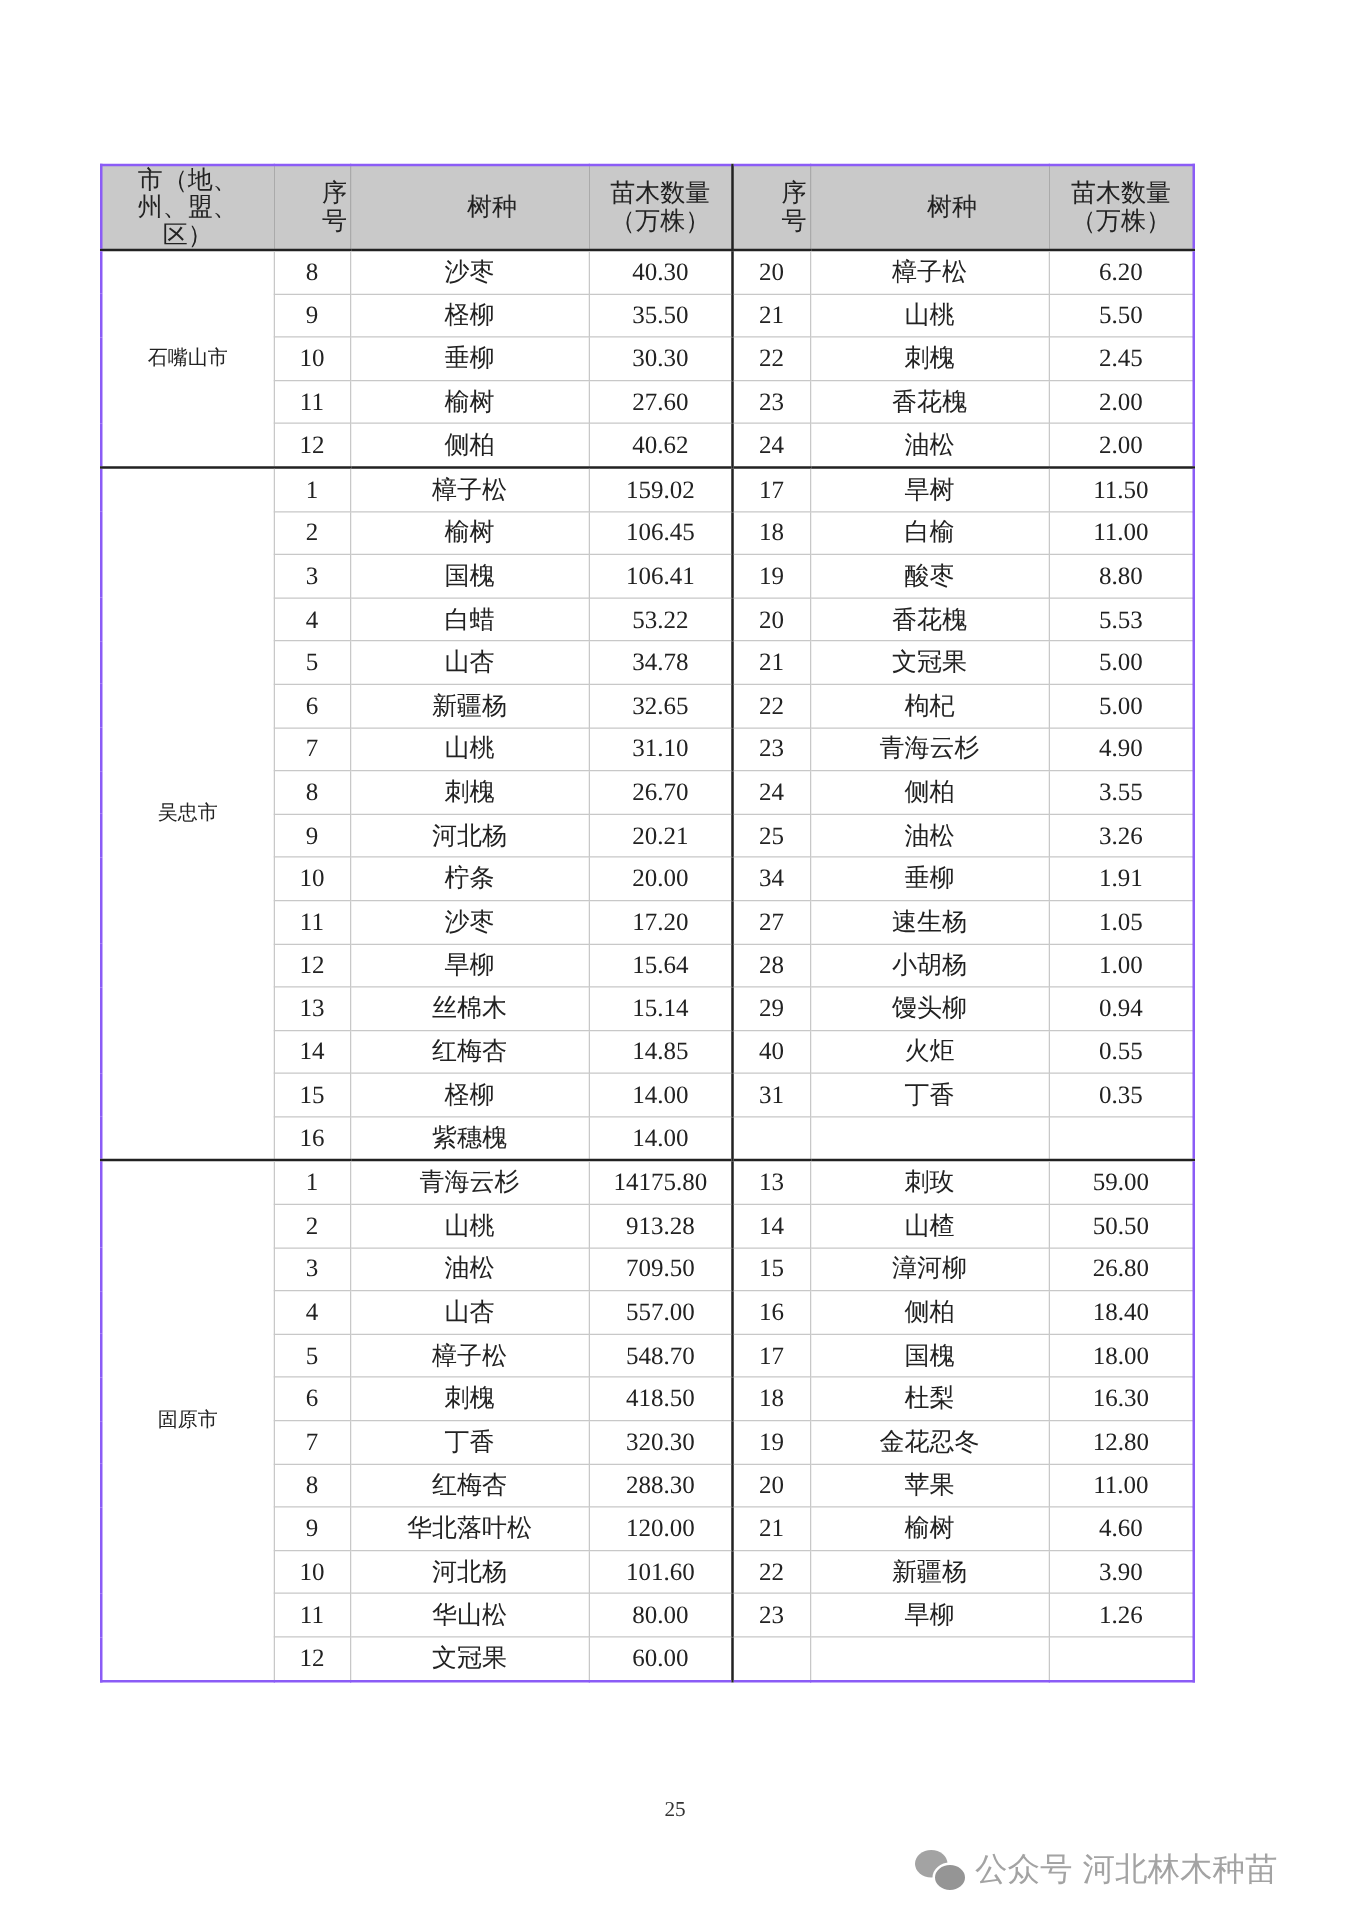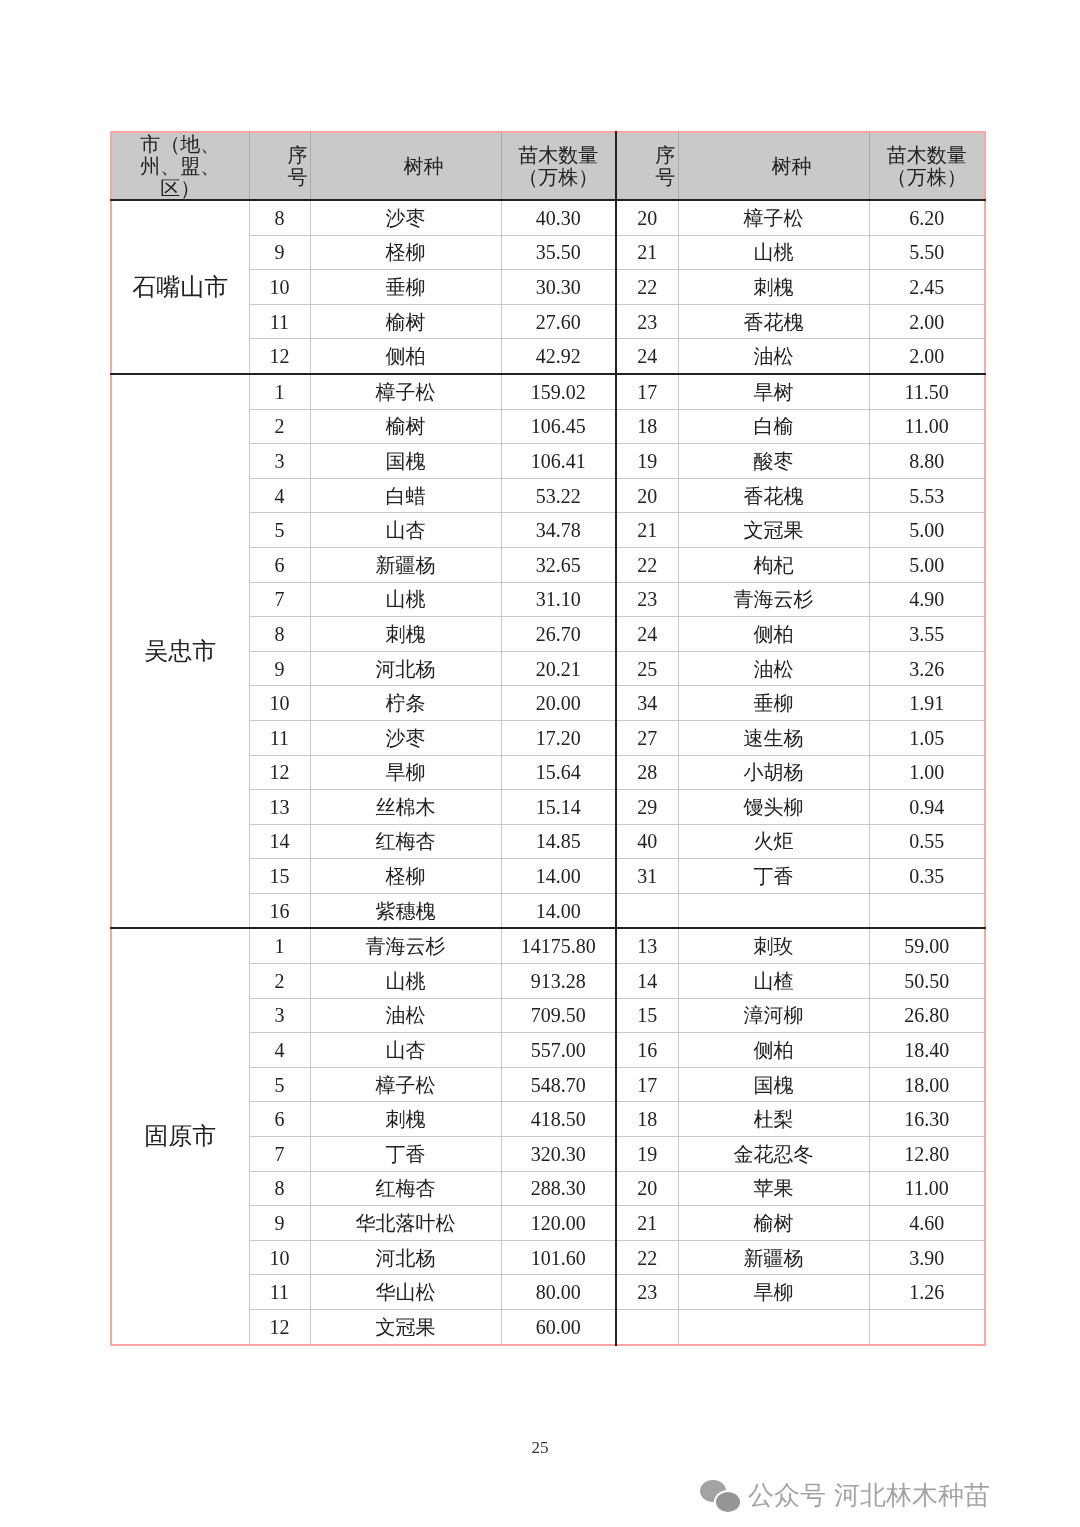--- a/index.html
+++ b/index.html
@@ -1,31 +1,31 @@
 <!DOCTYPE html>
 <html><head>
 <meta charset="utf-8">
 <style>
   html, body { margin:0; padding:0; background:#ffffff; }
   body { width:1080px; height:1527px; position:relative; overflow:hidden;
          font-family: "Liberation Serif", "DejaVu Serif", serif; color:#222; }
-  .page-table { position:absolute; left:110px; top:131px; width:874px;
-                border-collapse:collapse; table-layout:fixed; border:2px solid #fca5a5; }
+  .page-table { position:absolute; left:80px; top:131px; width:874px;
+                border-collapse:collapse; table-layout:fixed; border:2px solid #8b5cf6; }
   .page-table th, .page-table td { text-align:center; vertical-align:middle; padding:0;
                 font-size:20px; line-height:1.1; border:1px solid #c8c8c8; }
   .page-table thead th { background:#c9c9c9; height:58px; font-weight:normal; font-size:20px;
                 border-bottom:2px solid #222; border-left:1px solid #aaa; border-right:1px solid #aaa;padding-left:36px; }
   .page-table tbody td { height:33.6px; }
-  .page-table td.region { border-right:1px solid #c8c8c8; font-size:24px;margin-left:26px; }
+  .page-table td.region { border-right:1px solid #c8c8c8; font-size:16px;margin-left:26px; }
   .page-table .split { border-right:2px solid #222 !important; }
   .page-table tr.group-start td { border-top:2px solid #222; }
   .page-table td.num { font-family:"Liberation Serif", serif; }
   .page-number { position:absolute; left:0; width:1080px; top:1438px; text-align:center;
                  font-size:17px; color:#333; }
-  .watermark { position:absolute; left:700px; top:1478px; display:flex; align-items:center;
+  .watermark { position:absolute; left:732px; top:1478px; display:flex; align-items:center;
                gap:8px; color:#9a9a9a; font-family:Liberation Sans, sans-serif; font-size:26px; opacity:.9; }
   .wm-icon { position:relative; width:40px; height:32px; }
   .wm-icon .b1 { position:absolute; left:0; top:0; width:26px; height:22px; background:#9a9a9a; border-radius:50%; }
   .wm-icon .b2 { position:absolute; left:14px; top:10px; width:24px; height:20px; background:#8a8a8a; border-radius:50%; border:2px solid #fff; }
 </style>
 </head>
 <body>
 
 <table class="page-table">
   <colgroup>
@@ -78,21 +78,21 @@
         <td class="num">11</td>
         <td>榆树</td>
         <td class="num split">27.60</td>
         <td class="num">23</td>
         <td>香花槐</td>
         <td class="num">2.00</td>
       </tr>
       <tr>
         <td class="num">12</td>
         <td>侧柏</td>
-        <td class="num split">42.92</td>
+        <td class="num split">40.62</td>
         <td class="num">24</td>
         <td>油松</td>
         <td class="num">2.00</td>
       </tr>
       <tr class="group-start">
         <td class="region" rowspan="16">吴忠市</td>
         <td class="num">1</td>
         <td>樟子松</td>
         <td class="num split">159.02</td>
         <td class="num">17</td>

